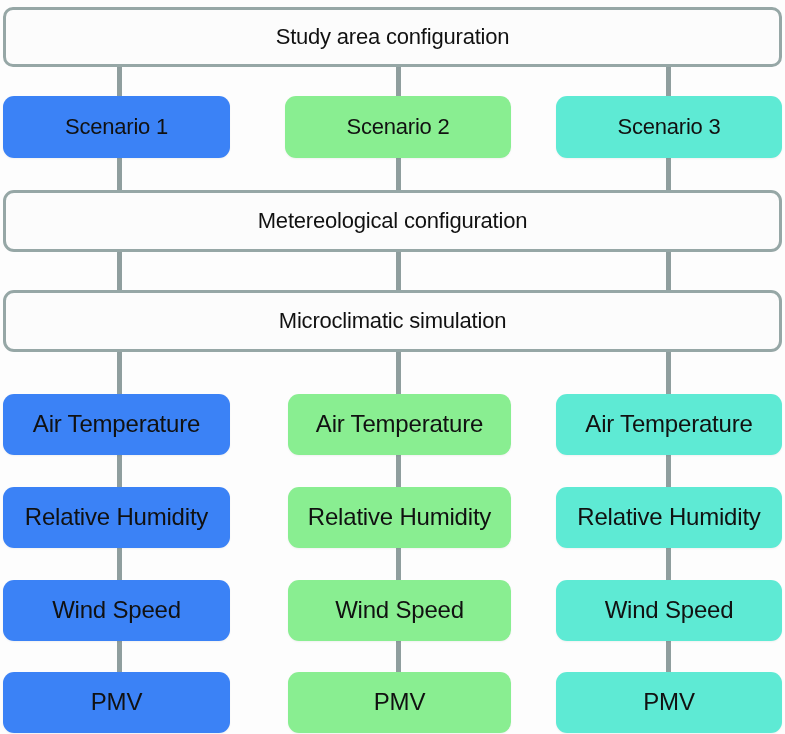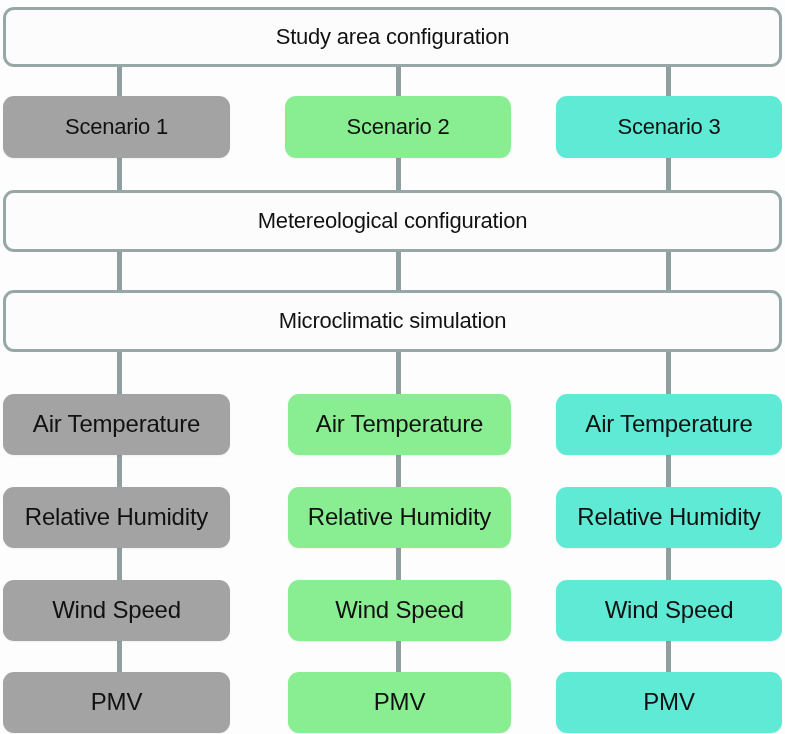--- a/index.html
+++ b/index.html
@@ -42,21 +42,21 @@
     border: 3px solid #96a7a6;
     font-size: 22px;
   }
   .node.filled {
     border: none;
     font-size: 24px;
   }
   .node.scen {
     font-size: 22px;
   }
-  .tone1 { background: #a3a3a3; }
+  .tone1 { background: #3b82f6; }
   .tone2 { background: #89ee91; }
   .tone3 { background: #5eead4; }
 
   .node.filled.tone1 { box-shadow: 0 1px 2px rgba(0,0,0,0.05); }
   .node.filled.tone2 { box-shadow: 0 1px 2px rgba(0,0,0,0.05); }
   .node.filled.tone3 { box-shadow: 0 1px 2px rgba(0,0,0,0.05); }
 
   .label { pointer-events: none; }
 </style>
 </head>
@@ -85,21 +85,21 @@
   <div class="conn" style="left:666px; top:455px; width:5px; height:32px;"></div>
 
   <div class="conn" style="left:117px; top:548px; width:5px; height:32px;"></div>
   <div class="conn" style="left:396px; top:548px; width:5px; height:32px;"></div>
   <div class="conn" style="left:666px; top:548px; width:5px; height:32px;"></div>
 
   <div class="conn" style="left:117px; top:641px; width:5px; height:31px;"></div>
   <div class="conn" style="left:396px; top:641px; width:5px; height:31px;"></div>
   <div class="conn" style="left:666px; top:641px; width:5px; height:31px;"></div>
 
-  <div class="node outline" style="left:3px; top:7px; width:779px; height:60px;">
+  <div class="node outline" style="left:3px; top:7px; width:779px; height:60px;border-radius:10px;">
     <span class="label">Study area configuration</span>
   </div>
 
   <div class="node filled scen tone1" style="left:3px; top:96px; width:227px; height:62px;">
     <span class="label">Scenario 1</span>
   </div>
   <div class="node filled scen tone2" style="left:285px; top:96px; width:226px; height:62px;">
     <span class="label">Scenario 2</span>
   </div>
   <div class="node filled scen tone3" style="left:556px; top:96px; width:226px; height:62px;">

